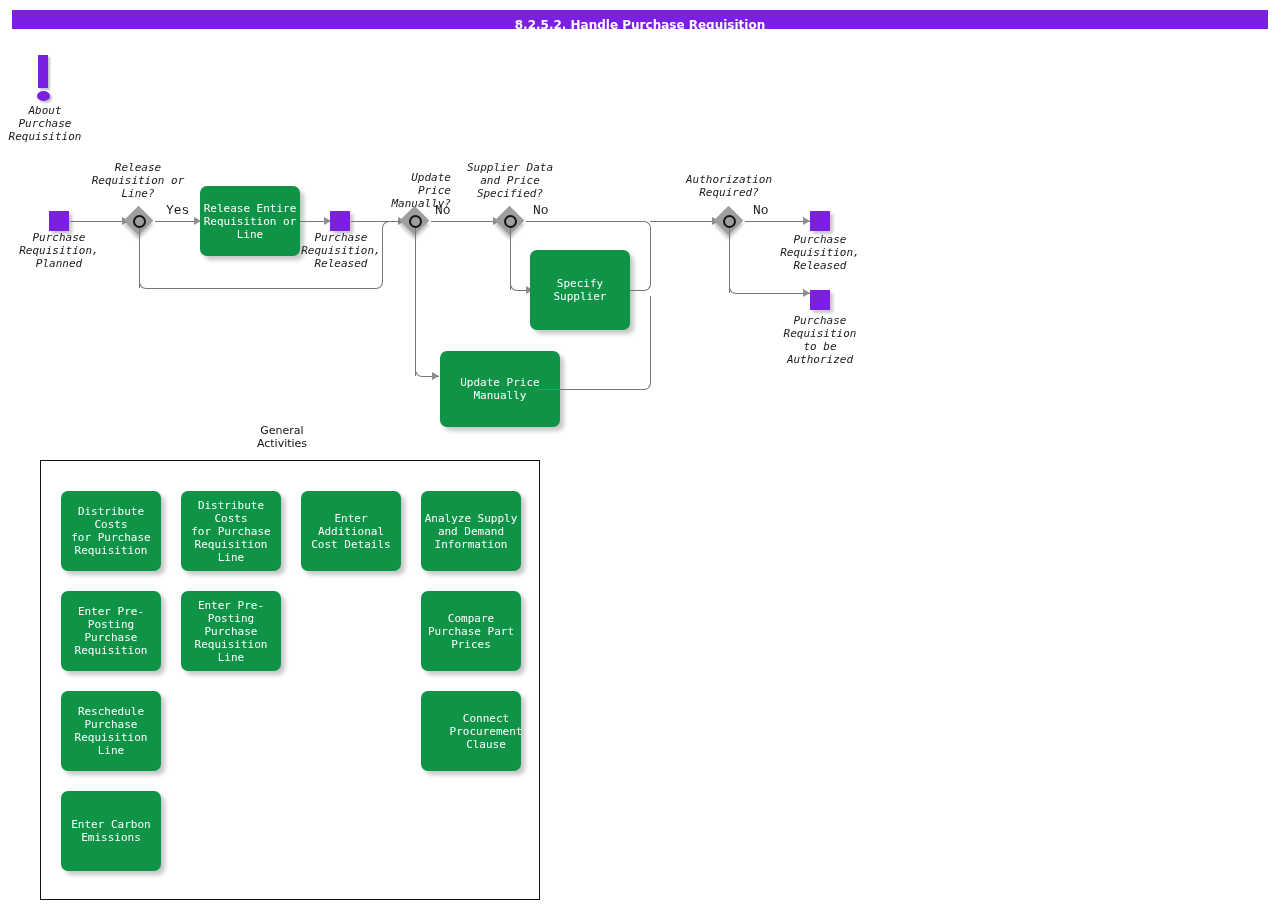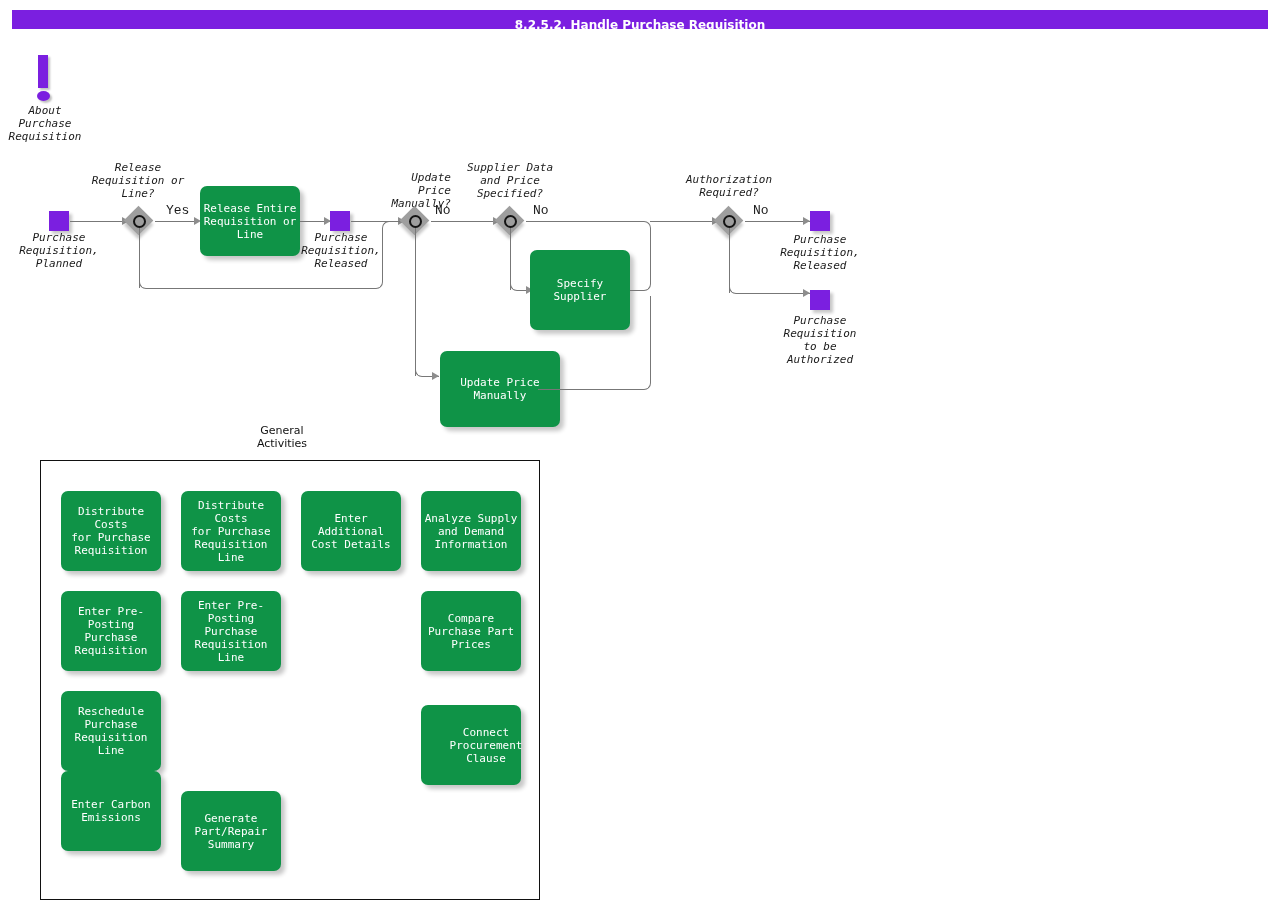--- a/index.html
+++ b/index.html
@@ -328,22 +328,19 @@
 Posting
 Purchase
 Requisition Line</div>
   <div class="activity ga-cell" style="left:380px; top:130px;text-align:center;">Compare
 Purchase Part
 Prices</div>
 
   <div class="activity ga-cell" style="left:20px; top:230px;">Reschedule
 Purchase
 Requisition Line</div>
-  <div class="activity ga-cell" style="left:380px; top:244px;padding-left:32px;">Connect
+  <div class="activity ga-cell" style="left:380px; top:230px;padding-left:32px;">Connect
 Procurement
 Clause</div>
 
-  <div class="activity ga-cell" style="left:20px; top:310px;">Enter Carbon
+  <div class="activity ga-cell" style="left:20px; top:330px;">Enter Carbon
 Emissions</div>
-  <div class="activity ga-cell" style="left:140px; top:330px;">Generate
-Part/Repair
-Summary</div>
 </div>
 
 </body></html>

